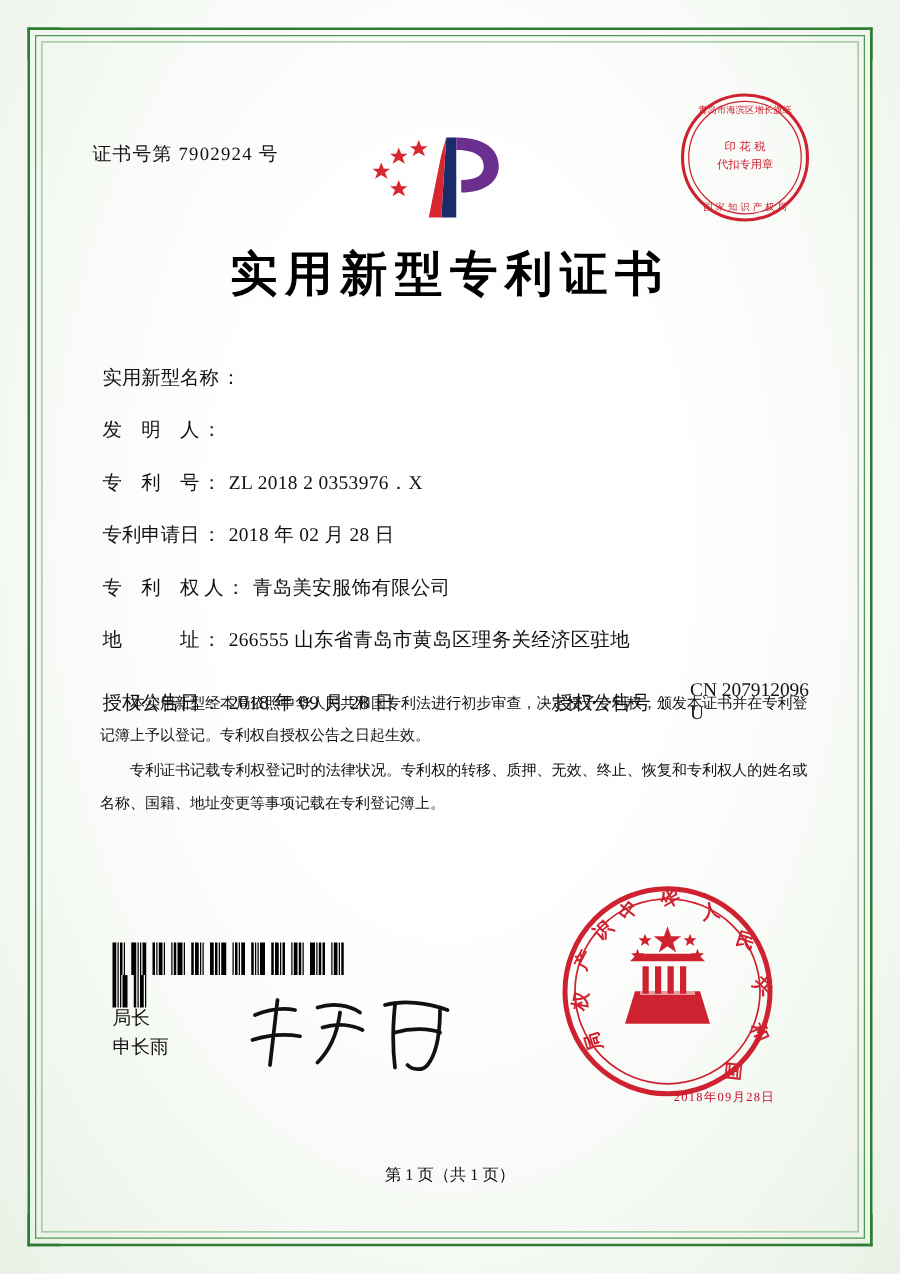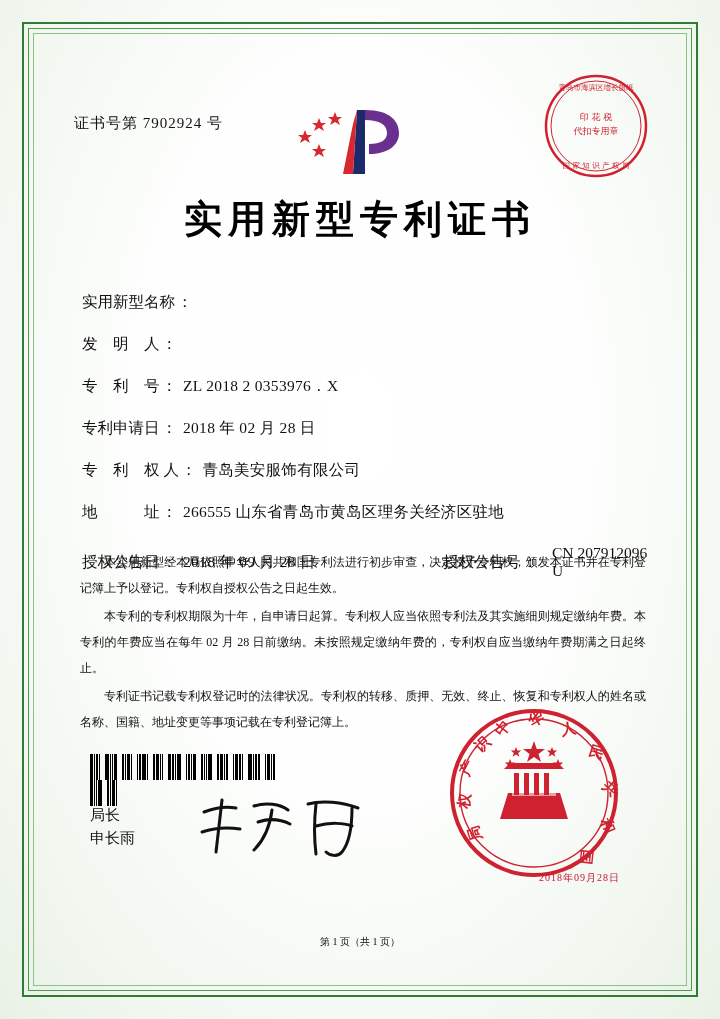--- a/index.html
+++ b/index.html
@@ -202,21 +202,21 @@
     color: #c8102e;
     letter-spacing: 1px;
     white-space: nowrap;
   }
 
   .page-no {
     position: absolute;
     left: 0; right: 0;
     bottom: 28px;
     text-align: center;
-    font-size: 10px;
+    font-size: 13px;
     color: #111;
   }
 </style>
 </head>
 <body>
 
 <div class="certificate">
 
   <div class="frame-outer"></div>
   <div class="frame-inner"></div>
@@ -301,21 +301,20 @@
         <span class="field-value">2018 年 09 月 28 日</span>
         <span class="field-label2">授权公告号</span>
         <span class="field-sep">：</span>
         <span class="field-value2">CN 207912096 U</span>
       </div>
 
     </div>
 
     <div class="paragraphs">
       <p>本实用新型经本局依照中华人民共和国专利法进行初步审查，决定授予专利权，颁发本证书并在专利登记簿上予以登记。专利权自授权公告之日起生效。</p>
-      <p>本专利的专利权期限为十年，自申请日起算。专利权人应当依照专利法及其实施细则规定缴纳年费。本专利的年费应当在每年 02 月 28 日前缴纳。未按照规定缴纳年费的，专利权自应当缴纳年费期满之日起终止。</p>
       <p>专利证书记载专利权登记时的法律状况。专利权的转移、质押、无效、终止、恢复和专利权人的姓名或名称、国籍、地址变更等事项记载在专利登记簿上。</p>
     </div>
 
     <div class="barcode">
       <i style="width:3px"></i><i style="width:1px"></i><i style="width:2px"></i><i style="width:1px"></i>
       <i style="width:4px"></i><i style="width:1px"></i><i style="width:1px"></i><i style="width:3px"></i>
       <i style="width:2px"></i><i style="width:1px"></i><i style="width:3px"></i><i style="width:1px"></i>
       <i style="width:1px"></i><i style="width:2px"></i><i style="width:4px"></i><i style="width:1px"></i>
       <i style="width:2px"></i><i style="width:3px"></i><i style="width:1px"></i><i style="width:1px"></i>
       <i style="width:3px"></i><i style="width:2px"></i><i style="width:1px"></i><i style="width:4px"></i>

